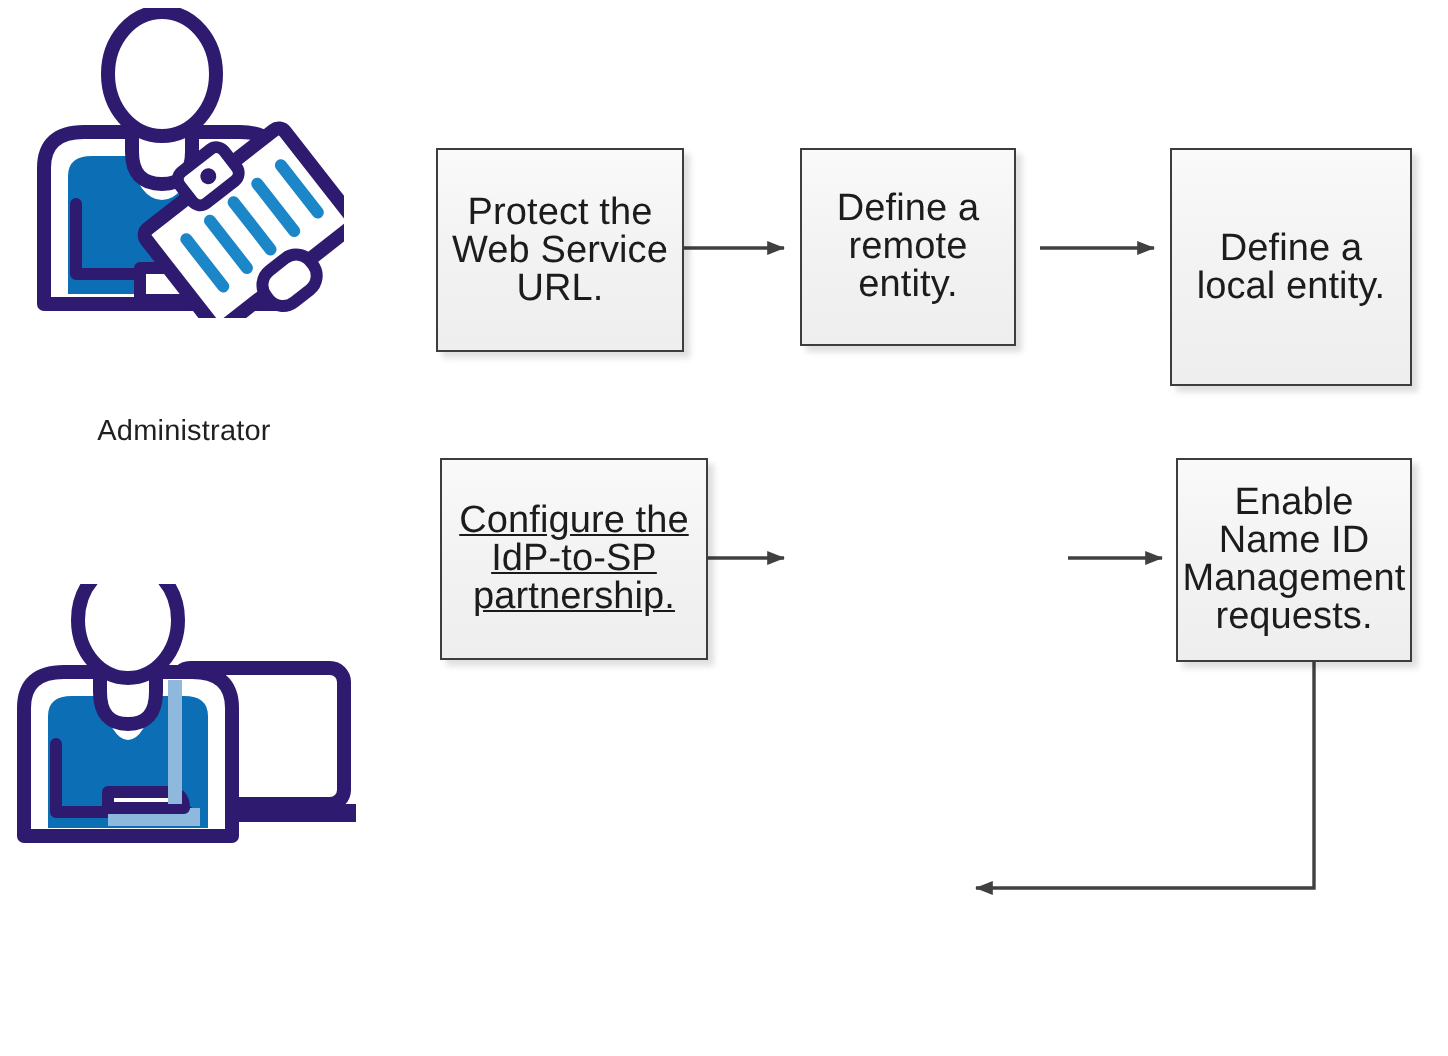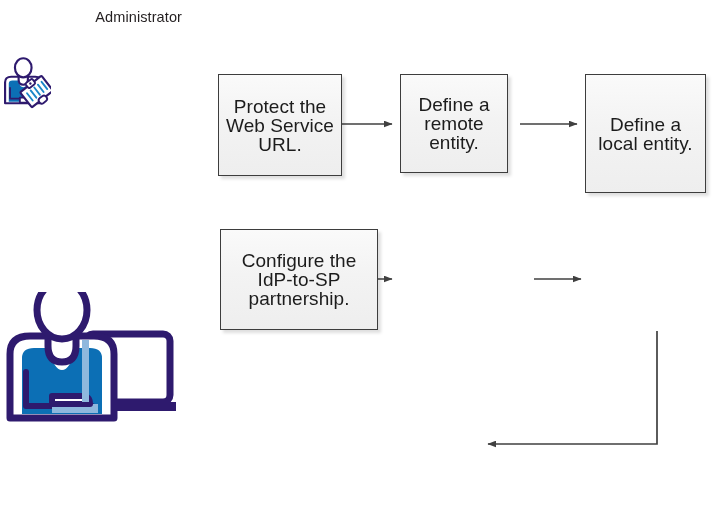--- a/index.html
+++ b/index.html
@@ -19,22 +19,22 @@
     position: absolute;
     left: 0; top: 0;
     width: 724px;
     height: 528px;
   }
 
   
   .actor {
     position: absolute;
     display: flex;
-    flex-direction: row;
-    align-items: flex-start;
+    flex-direction: column;
+    align-items: center;
     gap: 44px;
   }
   .actor-icon {
     display: block;
   }
   .actor-label {
     margin-top: 6px;
     font-size: 14.5px;
     line-height: 19px;
     color: #231f20;
@@ -183,20 +183,23 @@
   </div>
 
   <div class="node" id="node-define-remote-entity" style="left:400px; top:74px; width:108px; height:99px;">
     <span class="node-text">Define a remote entity.</span>
   </div>
 
   <div class="node" id="node-define-local-entity" style="left:585px; top:74px; width:121px; height:119px;">
     <span class="node-text">Define a local entity.</span>
   </div>
 
-  <div class="node" id="node-configure-idp-to-sp-partnership" style="left:220px; top:229px; width:158px; height:101px;">
+  <div class="node" id="node-configure-idp-to-sp-partnership" style="left:220px; top:229px; width:134px; height:101px;text-decoration:underline;">
     <span class="node-text">Configure the IdP-to-SP partnership.</span>
   </div>
 
 
+  <div class="node" id="node-enable-name-id-management-requests" style="left:588px; top:229px; width:118px; height:102px;">
+    <span class="node-text">Enable Name ID Management requests.</span>
+  </div>
 
 
 </div>
 
 </body></html>

